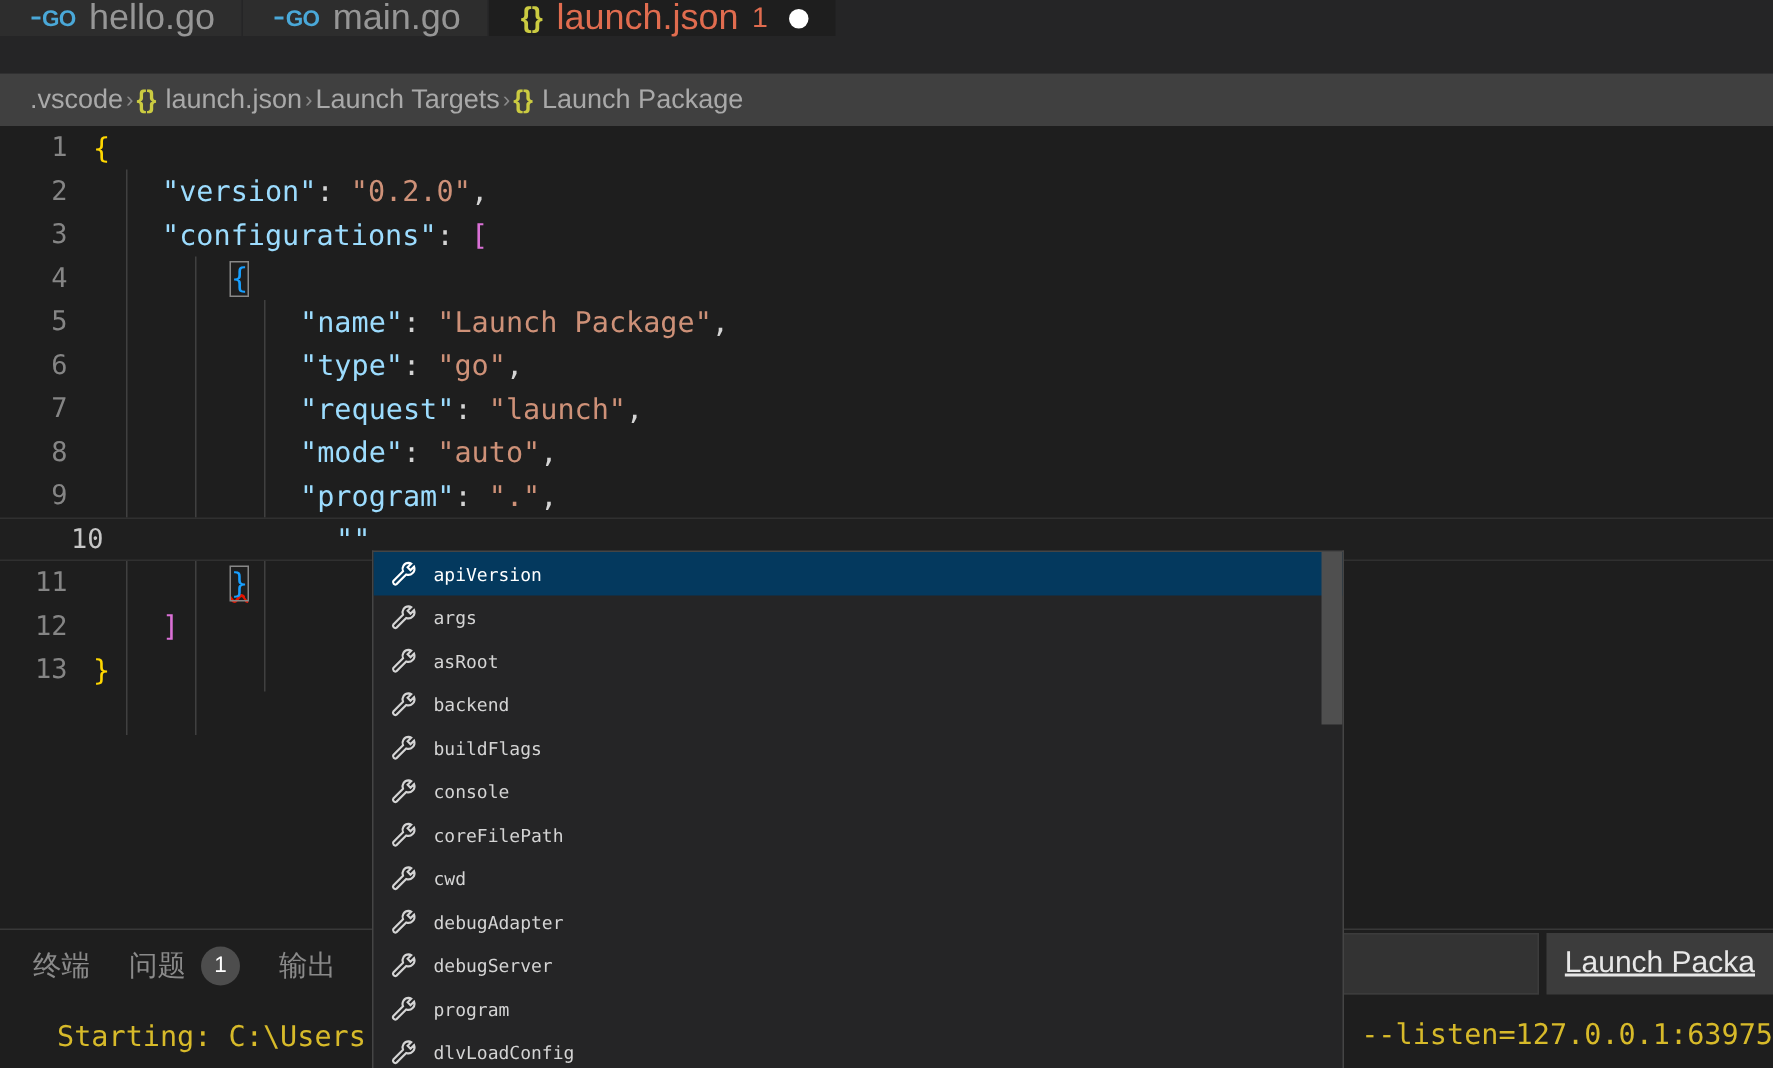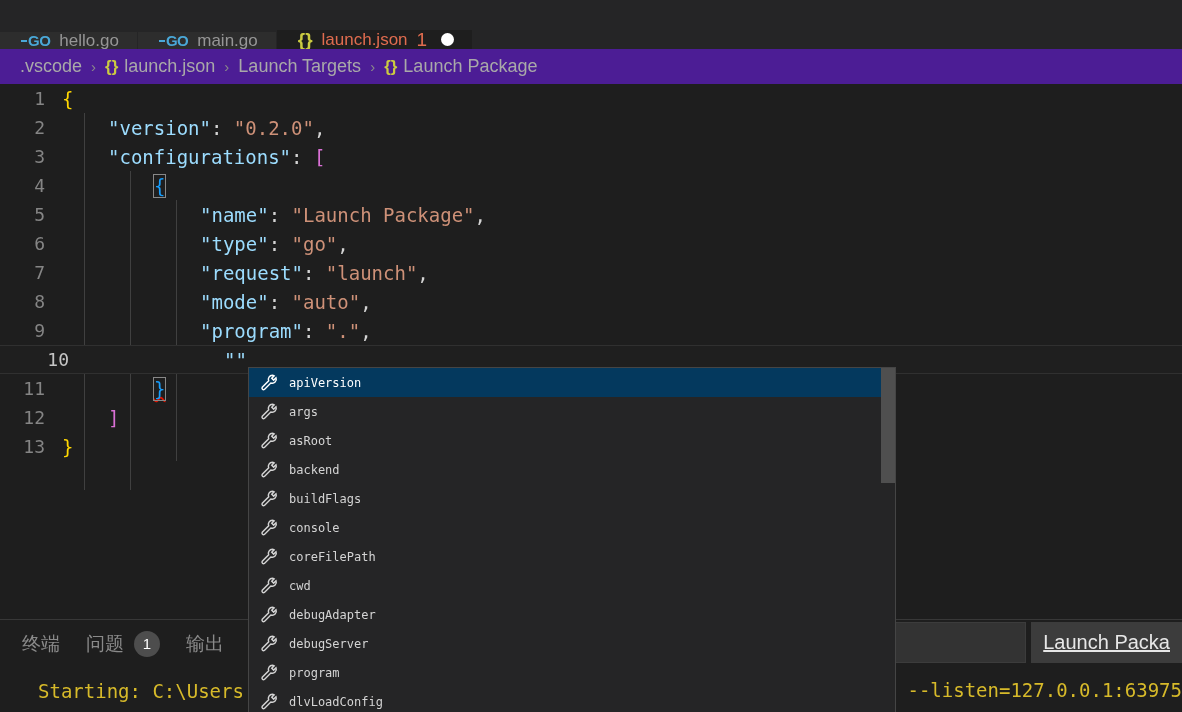--- a/index.html
+++ b/index.html
@@ -7,48 +7,48 @@
     width: 1182px; height: 712px;
     background: #1e1e1e;
     font-family: "Liberation Sans", sans-serif;
     overflow: hidden;
   }
   #app { position: relative; width: 1182px; height: 712px; background: #1e1e1e; }
 
   
   .tabbar {
     position: absolute; left: 0; top: 0; width: 1182px; height: 49px;
-    background: #252526; display: flex; align-items: flex-end;
+    background: #252526; display: flex; align-items: flex-start;
   }
   .tab {
     display: flex; align-items: center; gap: 9px;
     padding: 0 18px 0 21px;
     background: #2d2d2d; color: #969696;
     font-size: 20px; line-height: 1;
     border-right: 1px solid #252526;
     position: relative; white-space: nowrap;
   }
   .tab.active { background: #1e1e1e; color: #e06c4f; }
   .tab .tabicon { font-size: 17px; display:inline-flex; align-items:center; }
   .tab .golang { color:#4aa8d8; font-weight:bold; font-size:15px; letter-spacing:-.5px;}
   .tab .gostripe{display:inline-block;width:6px;height:2px;background:#4aa8d8;vertical-align:middle;margin-right:1px;}
   .tab .jsonbr { color: #cbcb41; font-size: 19px; font-weight: 600; }
-  .tab .tablabel { font-size: 17px; }
+  .tab .tablabel { font-size: 24px; }
   .tab .errcount { color:#e06c4f; font-size:19px; }
   .tab .dirtydot {
     width: 13px; height: 13px; border-radius: 50%; background: #ffffff;
     display: inline-block; margin-left: 5px;
   }
   .tab-empty { flex: 1; background: #252526; }
 
   
   .breadcrumb {
     position: absolute; left: 0; top: 49px; width: 1182px; height: 35px;
-    background: #4c1d95; display: flex; align-items: center;
-    padding-left: 20px; gap: 7px; color: #a9a9a9; font-size: 18px;
+    background: #404040; display: flex; align-items: center;
+    padding-left: 20px; color: #a9a9a9; font-size: 18px;
   }
   .bc-part { display: inline-flex; align-items: center; gap: 6px; white-space: nowrap; }
   .bc-sep { color: #8a8a8a; font-size: 15px; margin: 0 2px; }
   .bc-json { color: #cbcb41; font-weight: 600; font-size: 17px; }
 
   
   .editor {
     position: absolute; left: 0; top: 84px; width: 1182px; height: 535px;
     background: #1e1e1e; overflow: hidden;
   }

